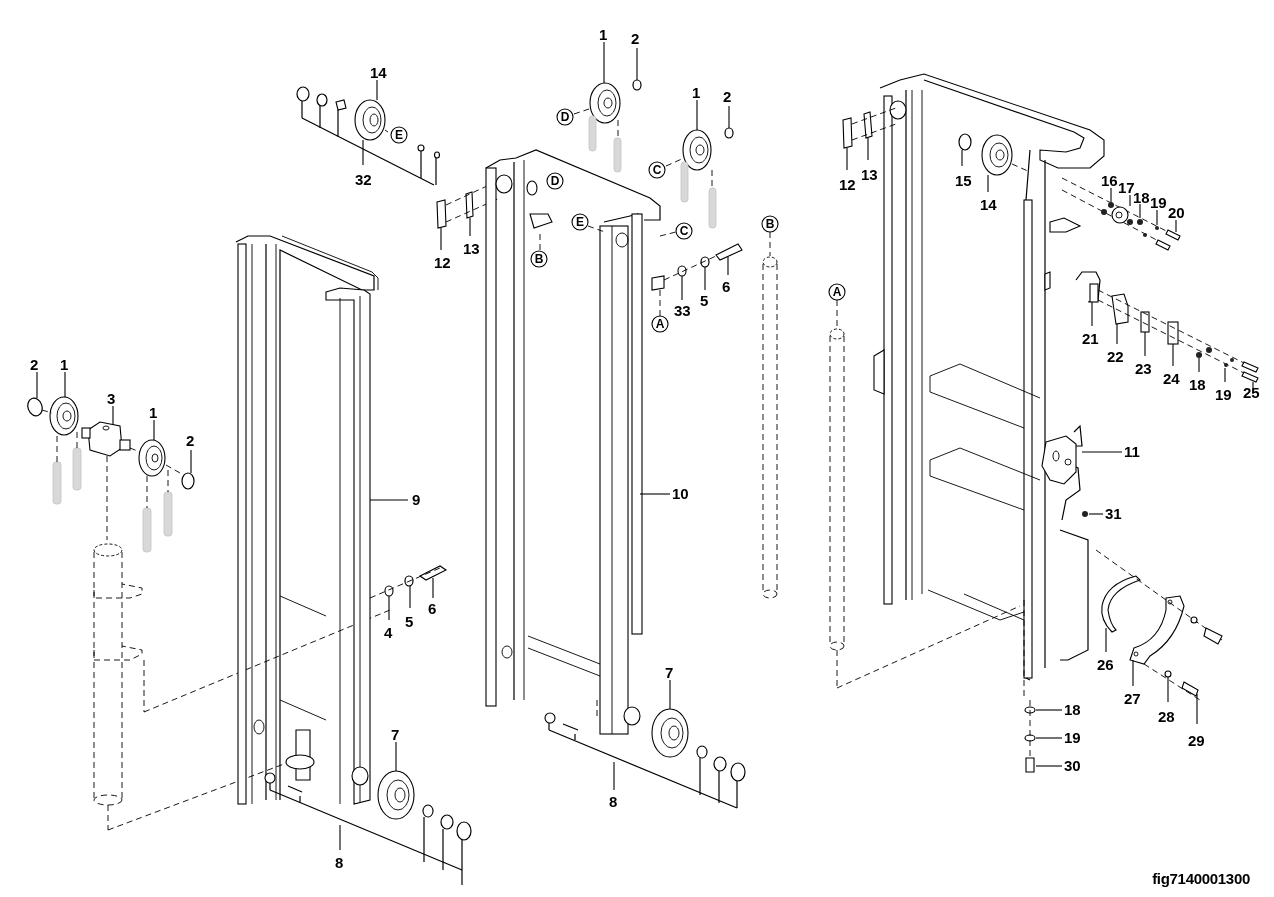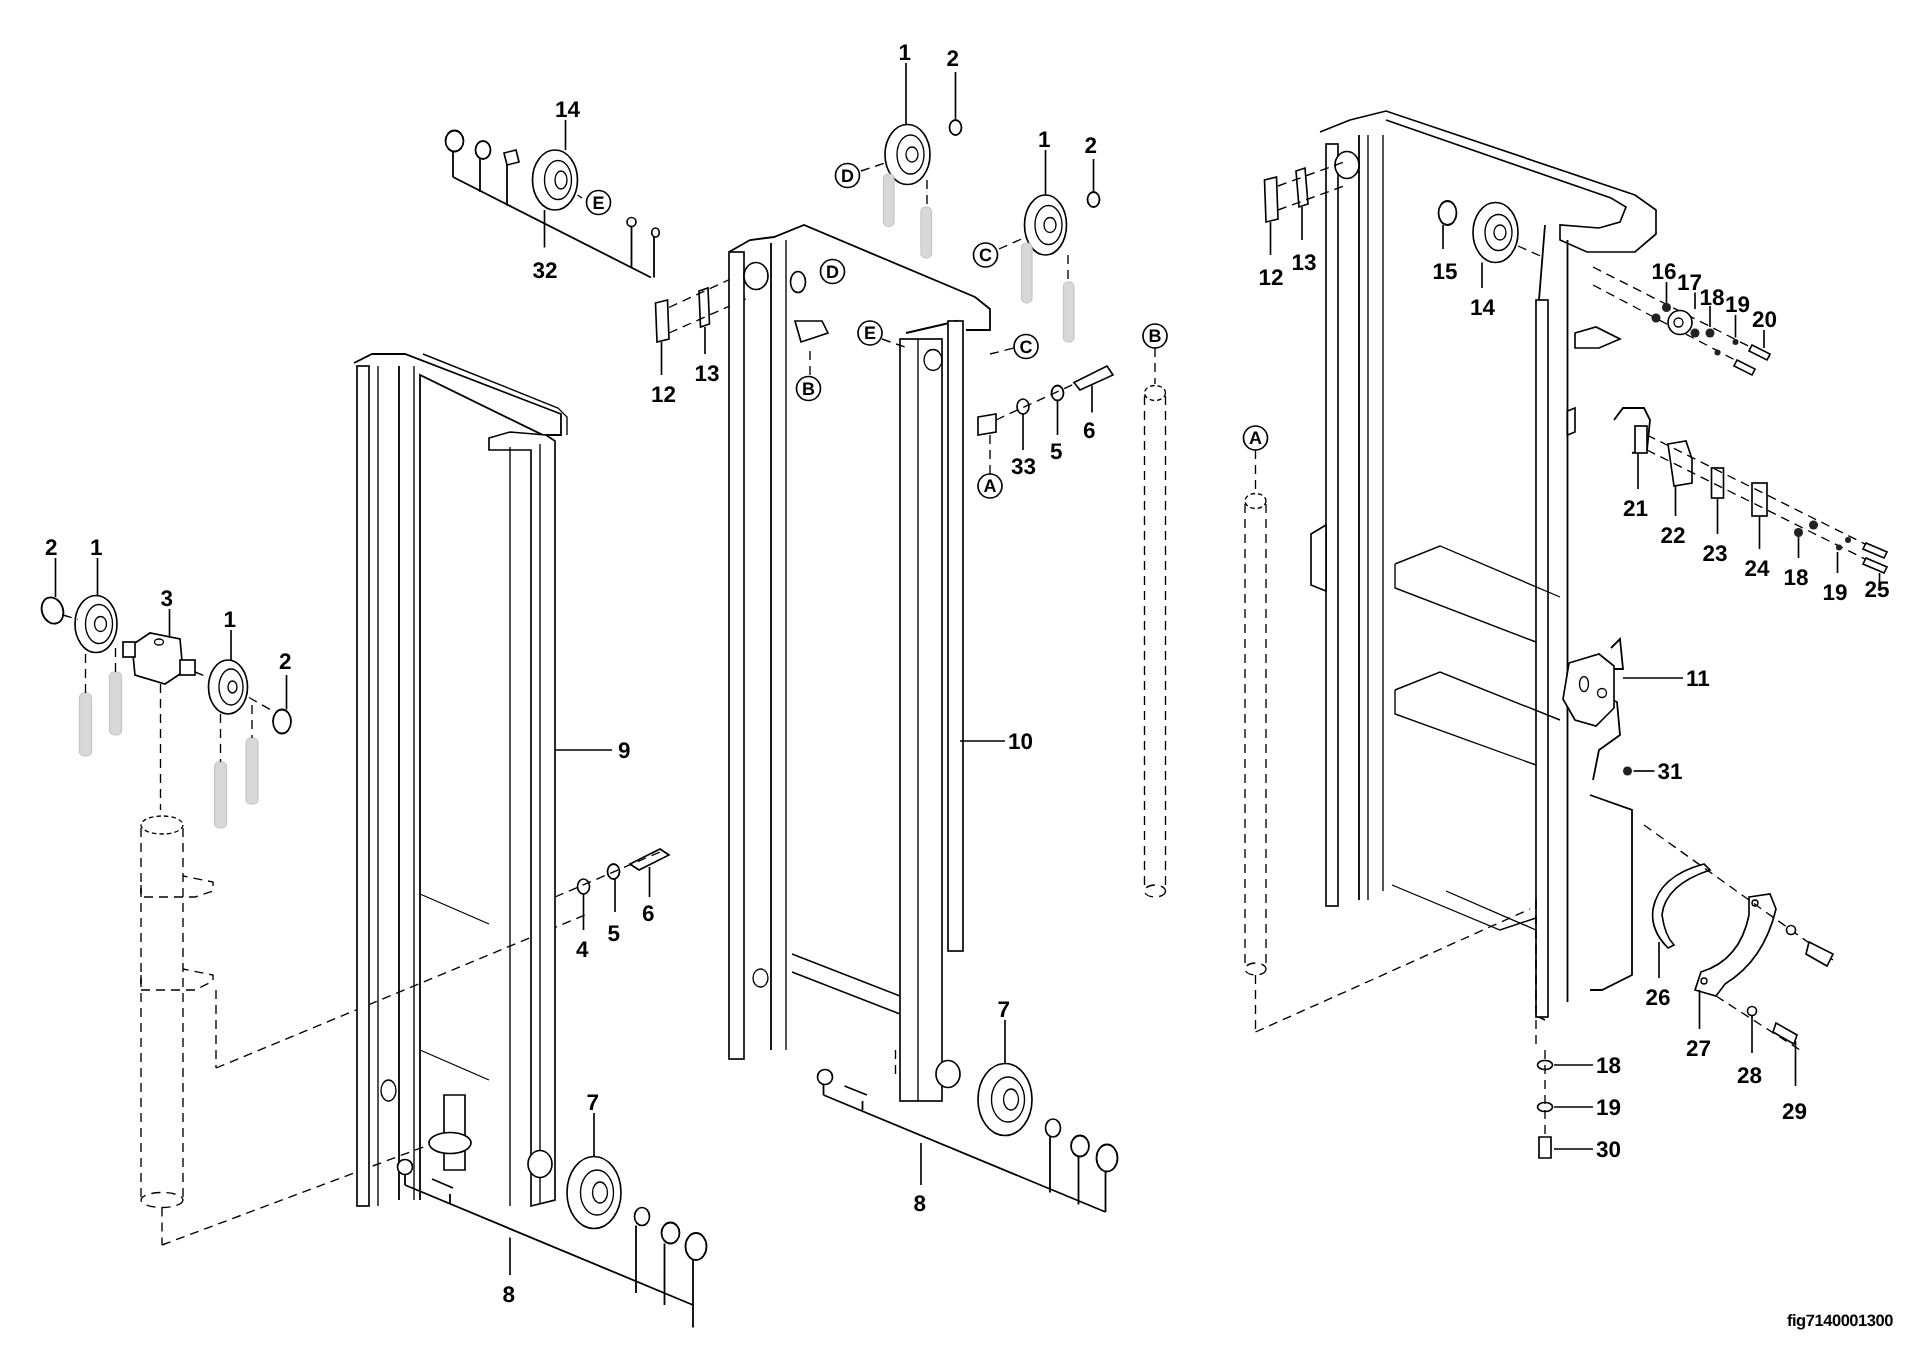--- a/index.html
+++ b/index.html
@@ -7,21 +7,21 @@
   svg#diagram { position:absolute; left:0; top:0; }
   .ln { stroke:#000; stroke-width:1.2; fill:none; }
   .thin { stroke:#000; stroke-width:0.9; fill:none; }
   .fillw { fill:#fff; stroke:#000; stroke-width:1.1; }
   .dash { stroke:#000; stroke-width:0.9; fill:none; stroke-dasharray:6 4; }
   .dashf { stroke:#000; stroke-width:0.9; fill:#fff; stroke-dasharray:3 2; }
   .chain { fill:#d8d8d8; stroke:#c4c4c4; stroke-width:0.8; }
   .lbl { font-family:"Liberation Sans", sans-serif; font-weight:bold; font-size:15px; fill:#000; }
   .lblc { font-family:"Liberation Sans", sans-serif; font-weight:bold; font-size:12px; fill:#000; text-anchor:middle; }
   .leader { stroke:#000; stroke-width:1.1; }
-  #fig-id { position:absolute; right:12px; bottom:10px; font-family:"Liberation Sans", sans-serif; font-weight:bold; font-size:11px; color:#000; letter-spacing:-0.3px; }
+  #fig-id { position:absolute; right:24px; bottom:10px; font-family:"Liberation Sans", sans-serif; font-weight:bold; font-size:15px; color:#000; letter-spacing:-0.3px; }
 </style>
 </head>
 <body>
 
 <svg id="diagram" width="1274" height="897" viewBox="0 0 1274 897" xmlns="http://www.w3.org/2000/svg">
 
   <g>
 
     <g>
       <ellipse cx="35" cy="407" rx="7" ry="9" class="ln" transform="rotate(-20 35 407)"></ellipse>

